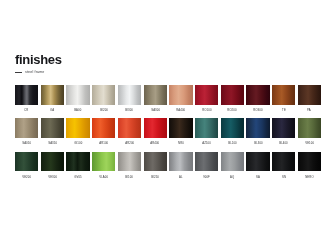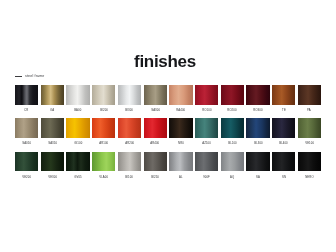--- a/index.html
+++ b/index.html
@@ -23,27 +23,26 @@
   }
 
   
   .header {
     position: absolute;
     left: 15px;
     top: 53px;
     width: 300px;
   }
   .title {
-    font-size: 17px;
+    font-size: 13px;
     font-weight: 700;
     letter-spacing: -0.3px;
     color: #16171a;
     line-height: 1;
     margin: 0;
-    text-align: center;
   }
   .subtitle-row {
     display: flex;
     align-items: center;
     gap: 3px;
     margin-top: 4.5px;
   }
   .subtitle-dash {
     display: block;
     width: 7px;

